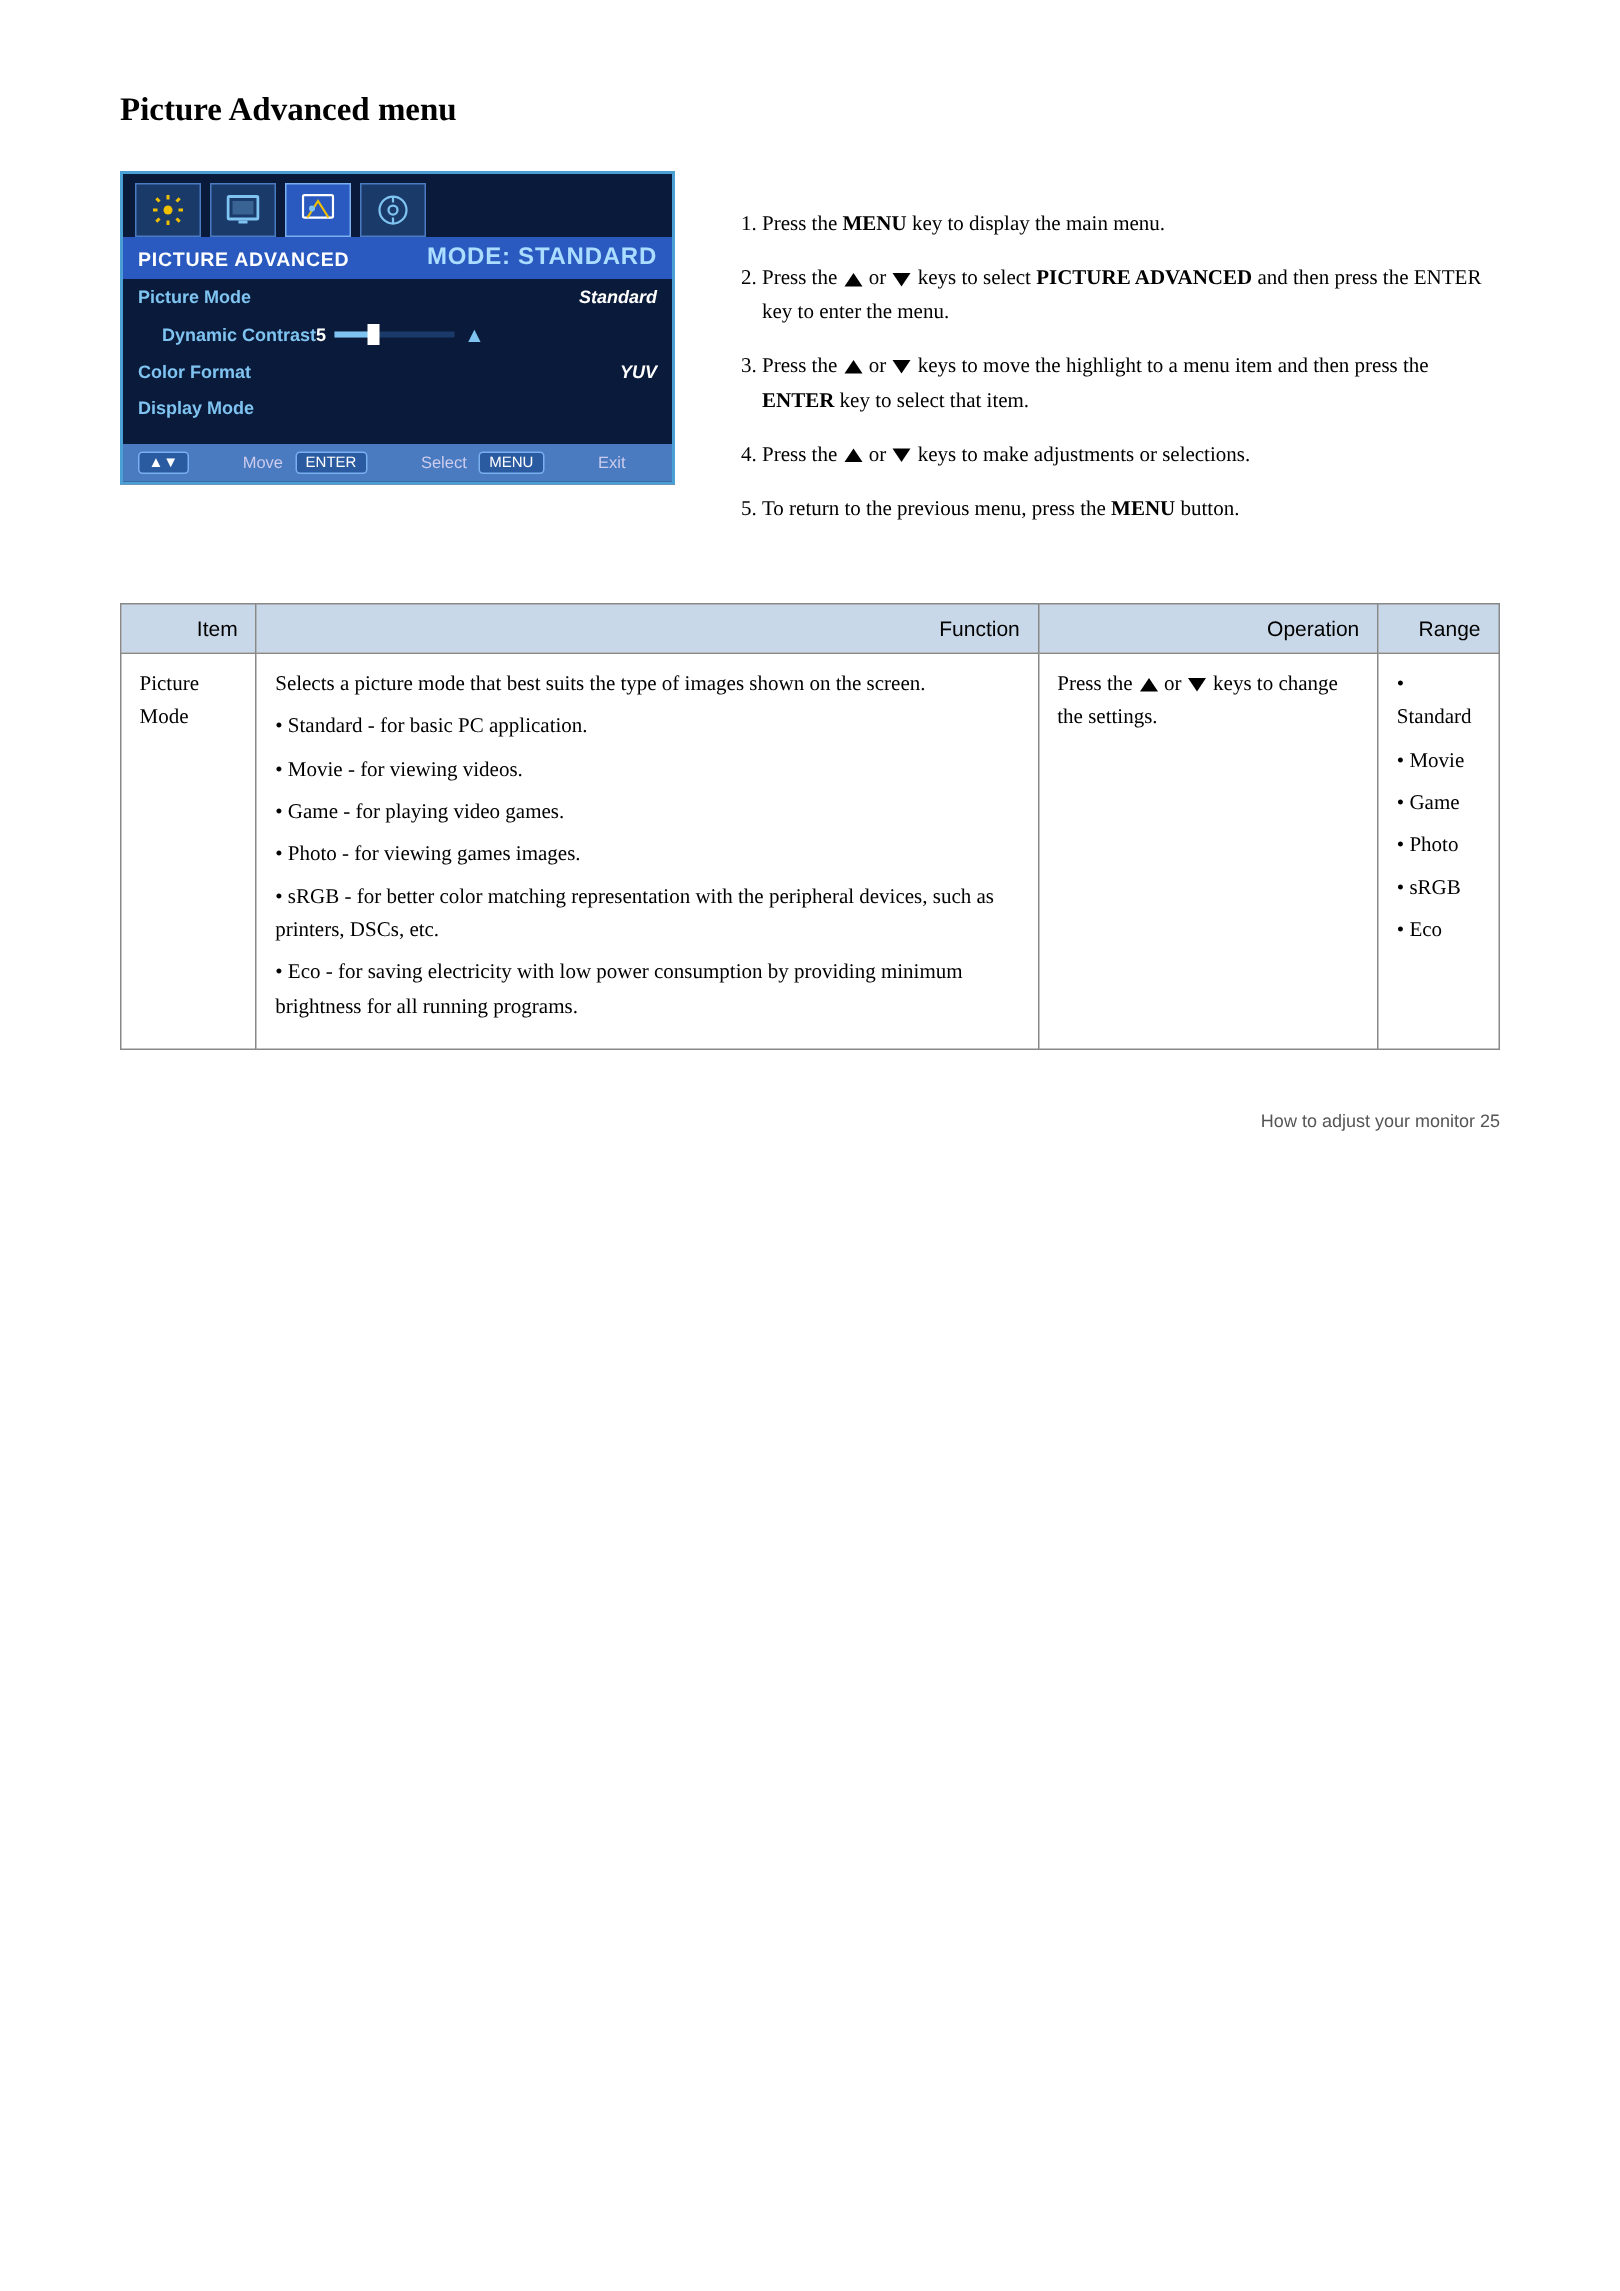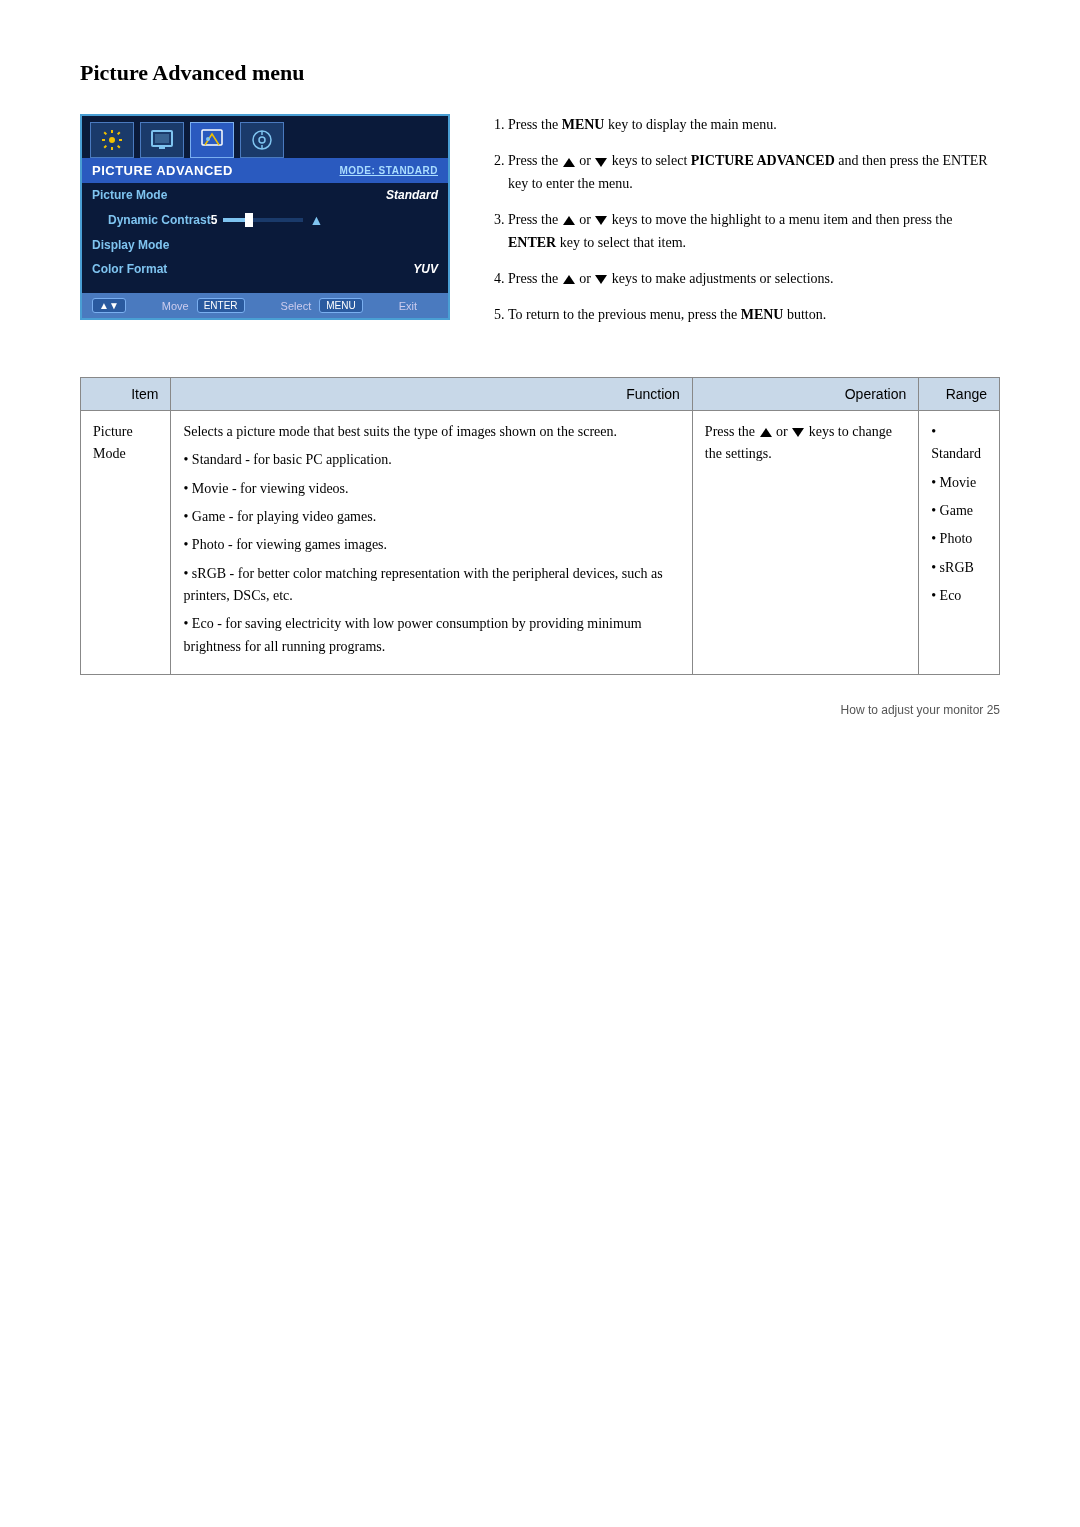--- a/index.html
+++ b/index.html
@@ -70,23 +70,22 @@
       align-items: center;
       padding: 5px 10px;
       font-weight: bold;
       font-size: 13px;
       color: #fff;
       text-transform: uppercase;
       letter-spacing: 0.5px;
     }
 
     .osd-mode {
-      font-size: 10px;
+      font-size: 16px;
       color: #aaddff;
-      text-decoration: underline;
     }
 
     .osd-row {
       display: flex;
       justify-content: space-between;
       align-items: center;
       padding: 5px 10px;
       color: #7fc4f0;
       font-size: 12px;
     }
@@ -158,20 +157,21 @@
 
     
     .instructions {
       flex: 1;
       font-size: 14px;
       line-height: 1.6;
     }
 
     .instructions ol {
       padding-left: 18px;
+      margin-top: 25px;
     }
 
     .instructions li {
       margin-bottom: 14px;
     }
 
     .triangle-up {
       display: inline-block;
       width: 0;
       height: 0;
@@ -216,21 +216,21 @@
       padding: 10px 12px;
       vertical-align: top;
       line-height: 1.6;
     }
 
     .main-table td p {
       margin-bottom: 6px;
     }
 
     .footer-text {
-      margin-top: 28px;
+      margin-top: 40px;
       text-align: right;
       font-size: 12px;
       color: #555;
       font-family: Arial, sans-serif;
     }
   </style>
 </head>
 <body>
 
 <h1 class="page-title">Picture Advanced menu</h1>
@@ -286,26 +286,26 @@
         <span style="display:flex; align-items:center; gap:6px;">
           <span style="color:#fff; font-weight:bold;">5</span>
           <div class="osd-slider-track">
             <div class="osd-slider-fill"></div>
             <div class="osd-slider-thumb"></div>
           </div>
           <span style="color:#7fc4f0; font-size:14px;">▲</span>
         </span>
       </div>
       <div class="osd-row">
+        <span class="osd-row-label">Color Format</span>
+        <span class="osd-row-value">YUV</span>
+      </div>
+      <div class="osd-row">
         <span class="osd-row-label">Display Mode</span>
         <span class="osd-row-value"></span>
-      </div>
-      <div class="osd-row">
-        <span class="osd-row-label">Color Format</span>
-        <span class="osd-row-value">YUV</span>
       </div>
 
       <div style="padding: 6px;"></div>
 
       <div class="osd-footer">
         <span class="osd-key">▲▼</span>
         <span class="osd-key-label">Move</span>
         <span class="osd-key">ENTER</span>
         <span class="osd-key-label">Select</span>
         <span class="osd-key">MENU</span>

